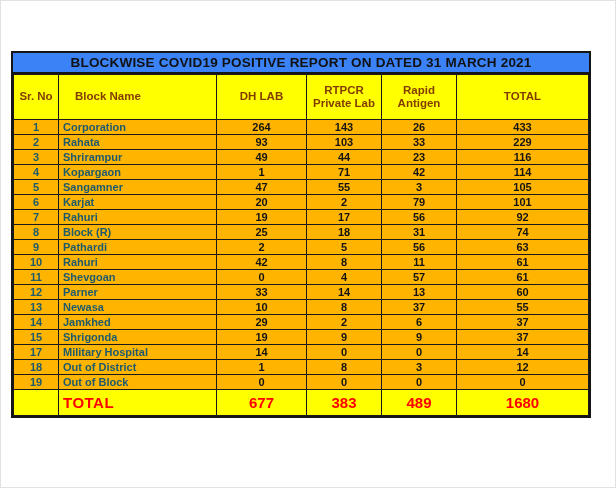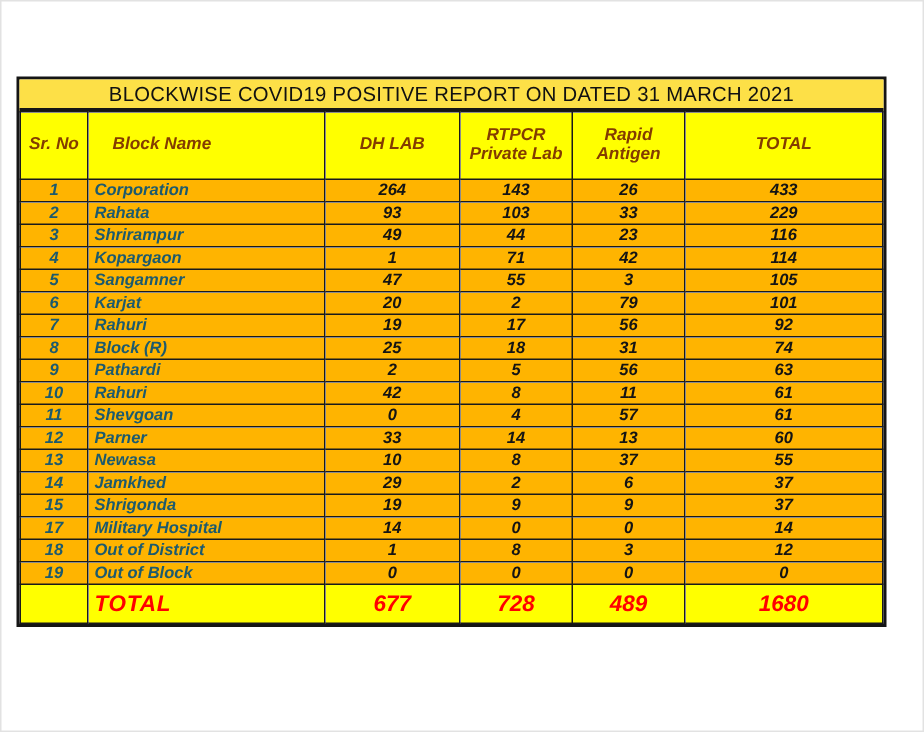--- a/index.html
+++ b/index.html
@@ -19,36 +19,35 @@
   .report {
     position: absolute;
     left: 10px;
     top: 50px;
     width: 580px;
     border: 2px solid #151515;
     background: #fff;
   }
   .title-bar {
     height: 21px;
-    background: #fde047;
+    background: #3b82f6;
     border-bottom: 2px solid #151515;
     display: flex;
     align-items: center;
     justify-content: center;
-    font-weight: normal;
+    font-weight: bold;
     font-size: 13.5px;
     letter-spacing: 0.2px;
     color: #111111;
     white-space: nowrap;
   }
   table {
     width: 100%;
     border-collapse: collapse;
     table-layout: fixed;
-    font-style: italic;
   }
   col.c-sr     { width: 45px; }
   col.c-block  { width: 158px; }
   col.c-dhlab  { width: 90px; }
   col.c-rtpcr  { width: 75px; }
   col.c-rapid  { width: 75px; }
   col.c-total  { width: auto; }
   th, td {
     border: 1px solid #1a1a1a;
     font-weight: bold;
@@ -256,21 +255,21 @@
             <td class="num-cell">0</td>
             <td class="num-cell">0</td>
             <td class="num-cell">0</td>
           </tr>
         </tbody>
       <tfoot>
         <tr>
           <td></td>
           <td class="total-label">TOTAL</td>
           <td class="total-num">677</td>
-          <td class="total-num">728</td>
+          <td class="total-num">383</td>
           <td class="total-num">489</td>
           <td class="total-num">1680</td>
         </tr>
       </tfoot>
     </table>
 
   </div>
 </div>
 
 </body></html>

